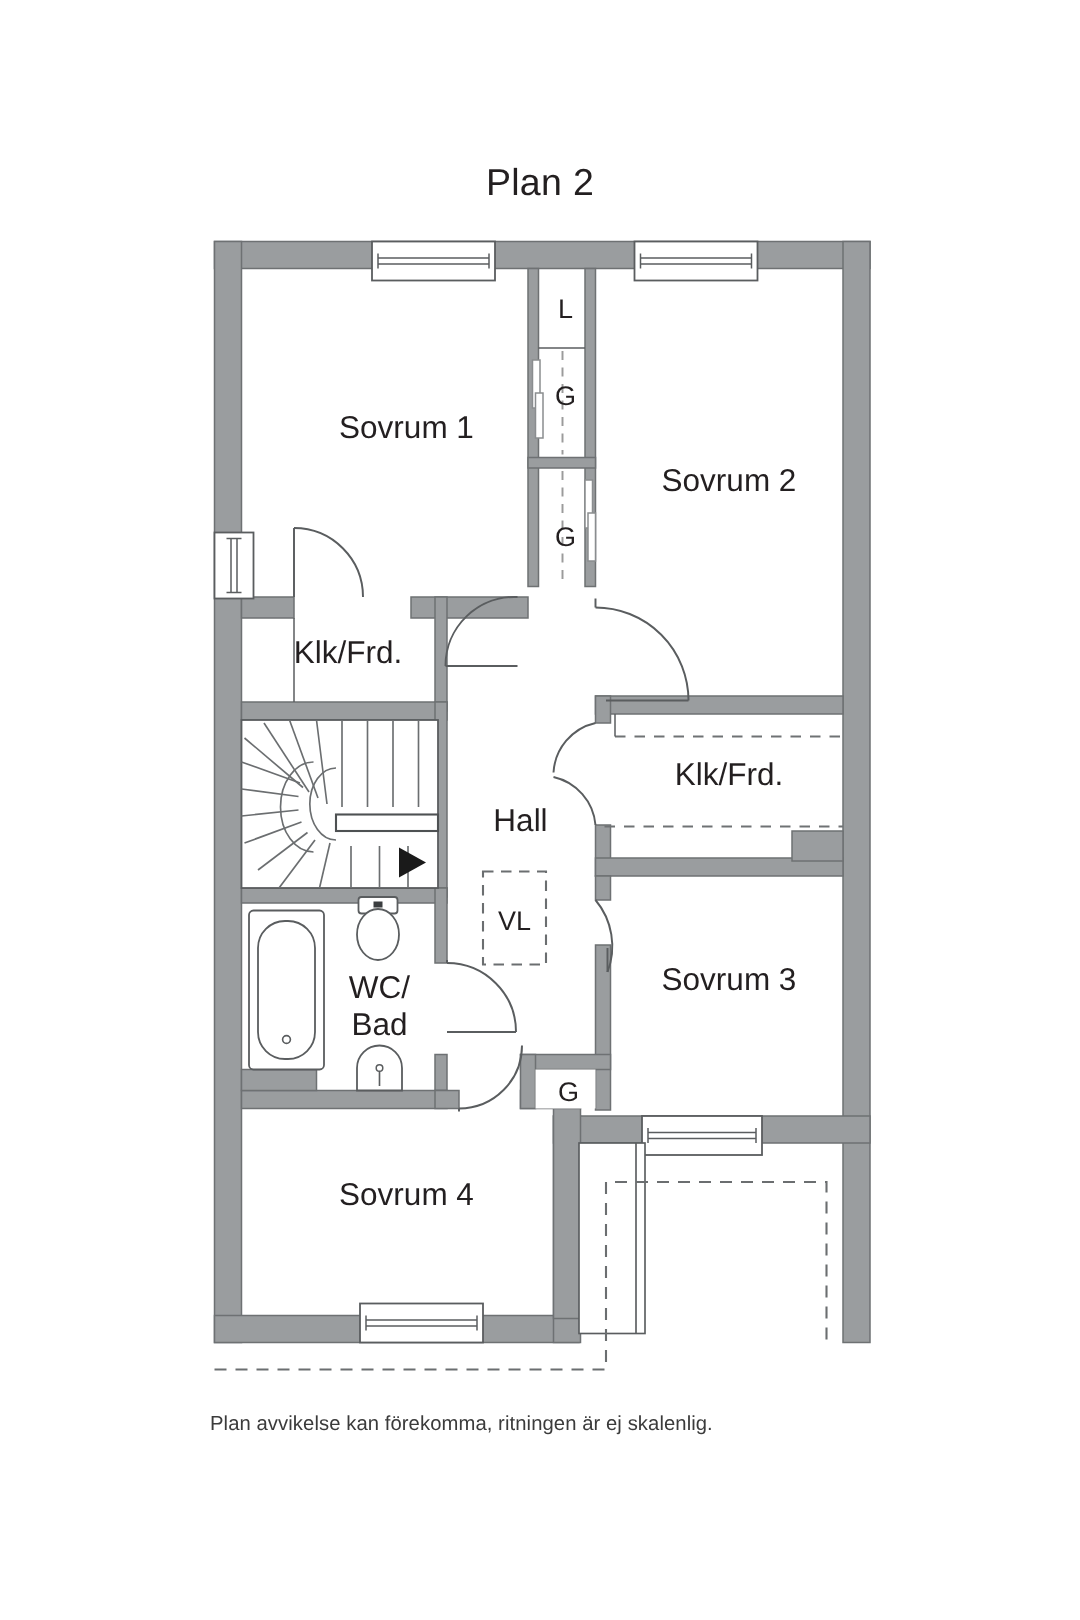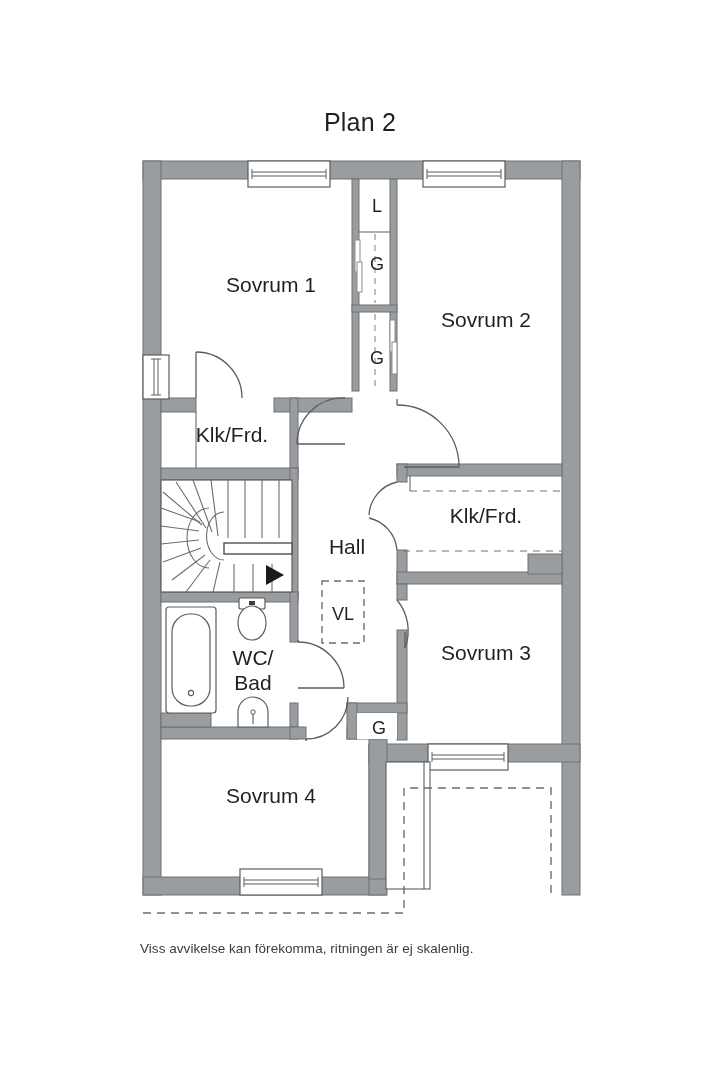--- a/index.html
+++ b/index.html
@@ -322,15 +322,15 @@
       <text class="closet-label" text-anchor="middle" x="377" y="212">L</text>
       <text class="closet-label" text-anchor="middle" x="377" y="270">G</text>
       <text class="closet-label" text-anchor="middle" x="377" y="364">G</text>
       <text class="closet-label" text-anchor="middle" x="379" y="734">G</text>
     </g>
 
     <text class="room-label-sm" text-anchor="middle" x="343" y="620">VL</text>
 
   </svg>
 
-  <div id="plan-caption">Viss avvikelse kan förekomma, ritningen är ej skalenlig.</div>
+  <div id="plan-caption">Plan avvikelse kan förekomma, ritningen är ej skalenlig.</div>
 
 </div>
 
 </body></html>

